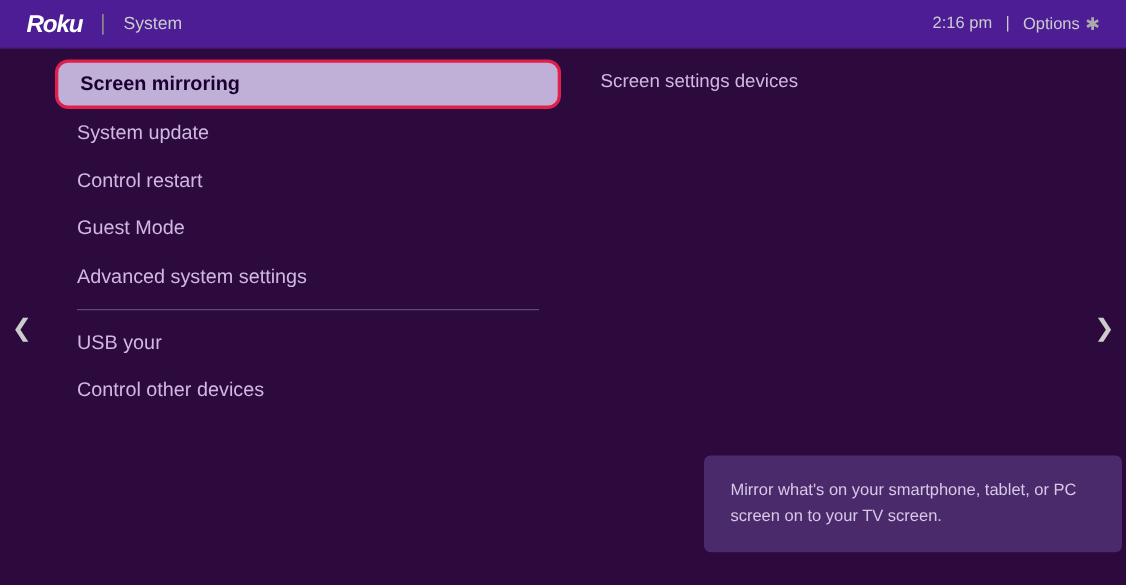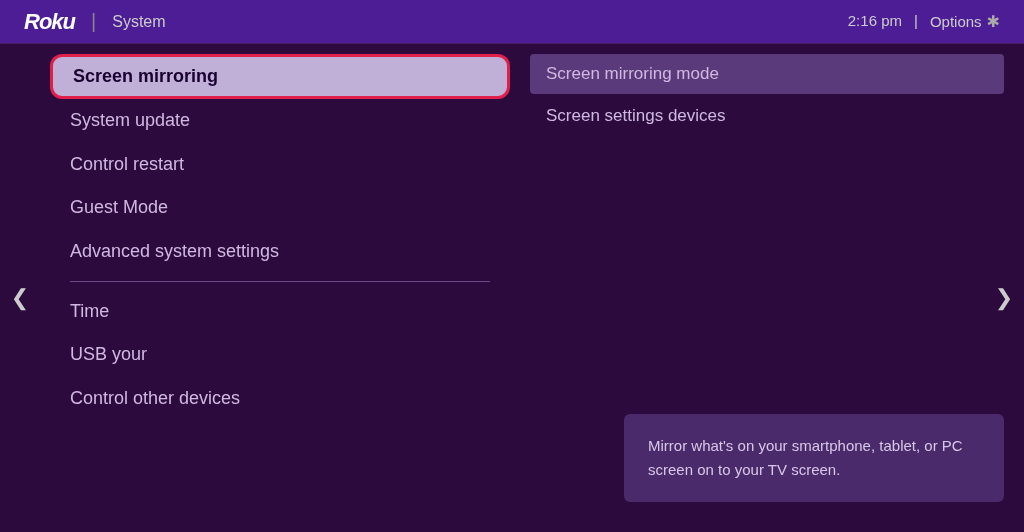--- a/index.html
+++ b/index.html
@@ -140,21 +140,21 @@
     }
 
     .sub-item.highlighted {
       background: #5a3a7a;
     }
 
     
     .description-box {
       position: absolute;
       bottom: 30px;
-      right: 20px;
+      right: 4px;
       width: 380px;
       background: #4a2a6a;
       border-radius: 6px;
       padding: 20px 24px;
       font-size: 15px;
       line-height: 1.6;
       color: #d8c8e8;
     }
 
     
@@ -218,39 +218,33 @@
     </div>
 
     <div class="menu-item">
       <span>Advanced system settings</span>
     </div>
 
 
     <div class="menu-divider"></div>
 
 
-    <div class="menu-item">
-      <span>Time</span>
-    </div>
 
     <div class="menu-item">
       <span>USB your</span>
     </div>
 
     <div class="menu-item">
       <span>Control other devices</span>
     </div>
 
   </div>
 
   <div class="right-panel">
 
-    <div class="sub-item highlighted">
-      <span>Screen mirroring mode</span>
-    </div>
 
     <div class="sub-item">
       <span>Screen settings devices</span>
     </div>
 
     <div class="description-box">
       <span>Mirror what's on your smartphone, tablet, or PC screen on to your TV screen.</span>
     </div>
 
   </div>

